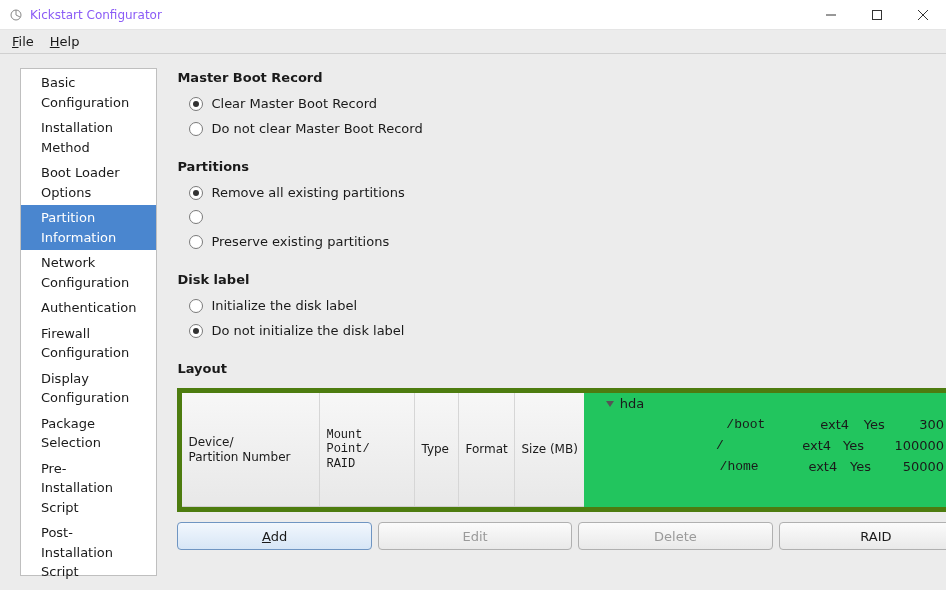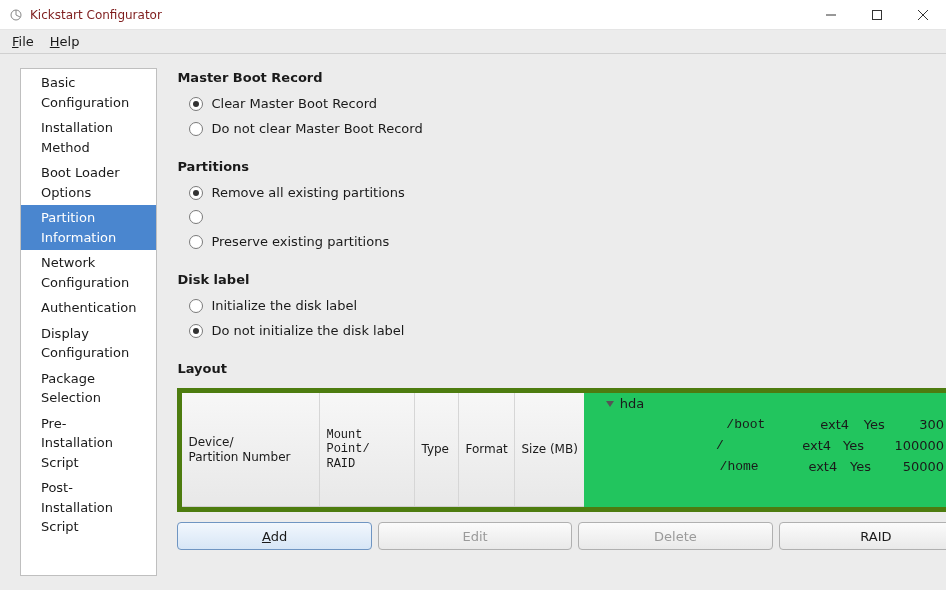--- a/index.html
+++ b/index.html
@@ -1,21 +1,21 @@
 <!DOCTYPE html>
 <html><head>
 <meta charset="utf-8">
 <style>
 * { box-sizing: border-box; margin: 0; padding: 0; }
 body { font-family: "Segoe UI", "DejaVu Sans", sans-serif; font-size: 13px; color: #1a1a1a; background: #fff; width: 946px; height: 592px; overflow: hidden; }
 
 
 .titlebar { height: 30px; display: flex; align-items: center; justify-content: space-between; background: #fff; border-bottom: 1px solid #e5e5e5; }
 .titlebar-left { display: flex; align-items: center; padding-left: 8px; gap: 6px; }
-.titlebar-title { font-size: 12px; color: #7f1d1d; }
+.titlebar-title { font-size: 12px; color: #8b5cf6; }
 .titlebar-icon { width: 16px; height: 16px; display: inline-flex; align-items: center; justify-content: center; }
 .titlebar-controls { display: flex; }
 .titlebar-btn { width: 46px; height: 30px; display: flex; align-items: center; justify-content: center; background: transparent; border: none; font-family: inherit; }
 
 
 .menubar { height: 24px; background: #ececec; display: flex; align-items: center; padding: 0 4px; border-bottom: 1px solid #d0d0d0; }
 .menu-item { padding: 3px 8px; font-size: 13px; cursor: default; }
 .menu-item .ul { text-decoration: underline; }
 
 
@@ -106,20 +106,21 @@
 
 <div class="content">
 
   <div class="sidebar">
     <div class="sidebar-item"><span>Basic Configuration</span></div>
     <div class="sidebar-item"><span>Installation Method</span></div>
     <div class="sidebar-item"><span>Boot Loader Options</span></div>
     <div class="sidebar-item selected"><span>Partition Information</span></div>
     <div class="sidebar-item"><span>Network Configuration</span></div>
     <div class="sidebar-item"><span>Authentication</span></div>
+    <div class="sidebar-item"><span>Firewall Configuration</span></div>
     <div class="sidebar-item"><span>Display Configuration</span></div>
     <div class="sidebar-item"><span>Package Selection</span></div>
     <div class="sidebar-item"><span>Pre-Installation Script</span></div>
     <div class="sidebar-item"><span>Post-Installation Script</span></div>
   </div>
 
   <div class="main">
 
     <div class="section-title">Master Boot Record</div>
     <div class="radio-row">

